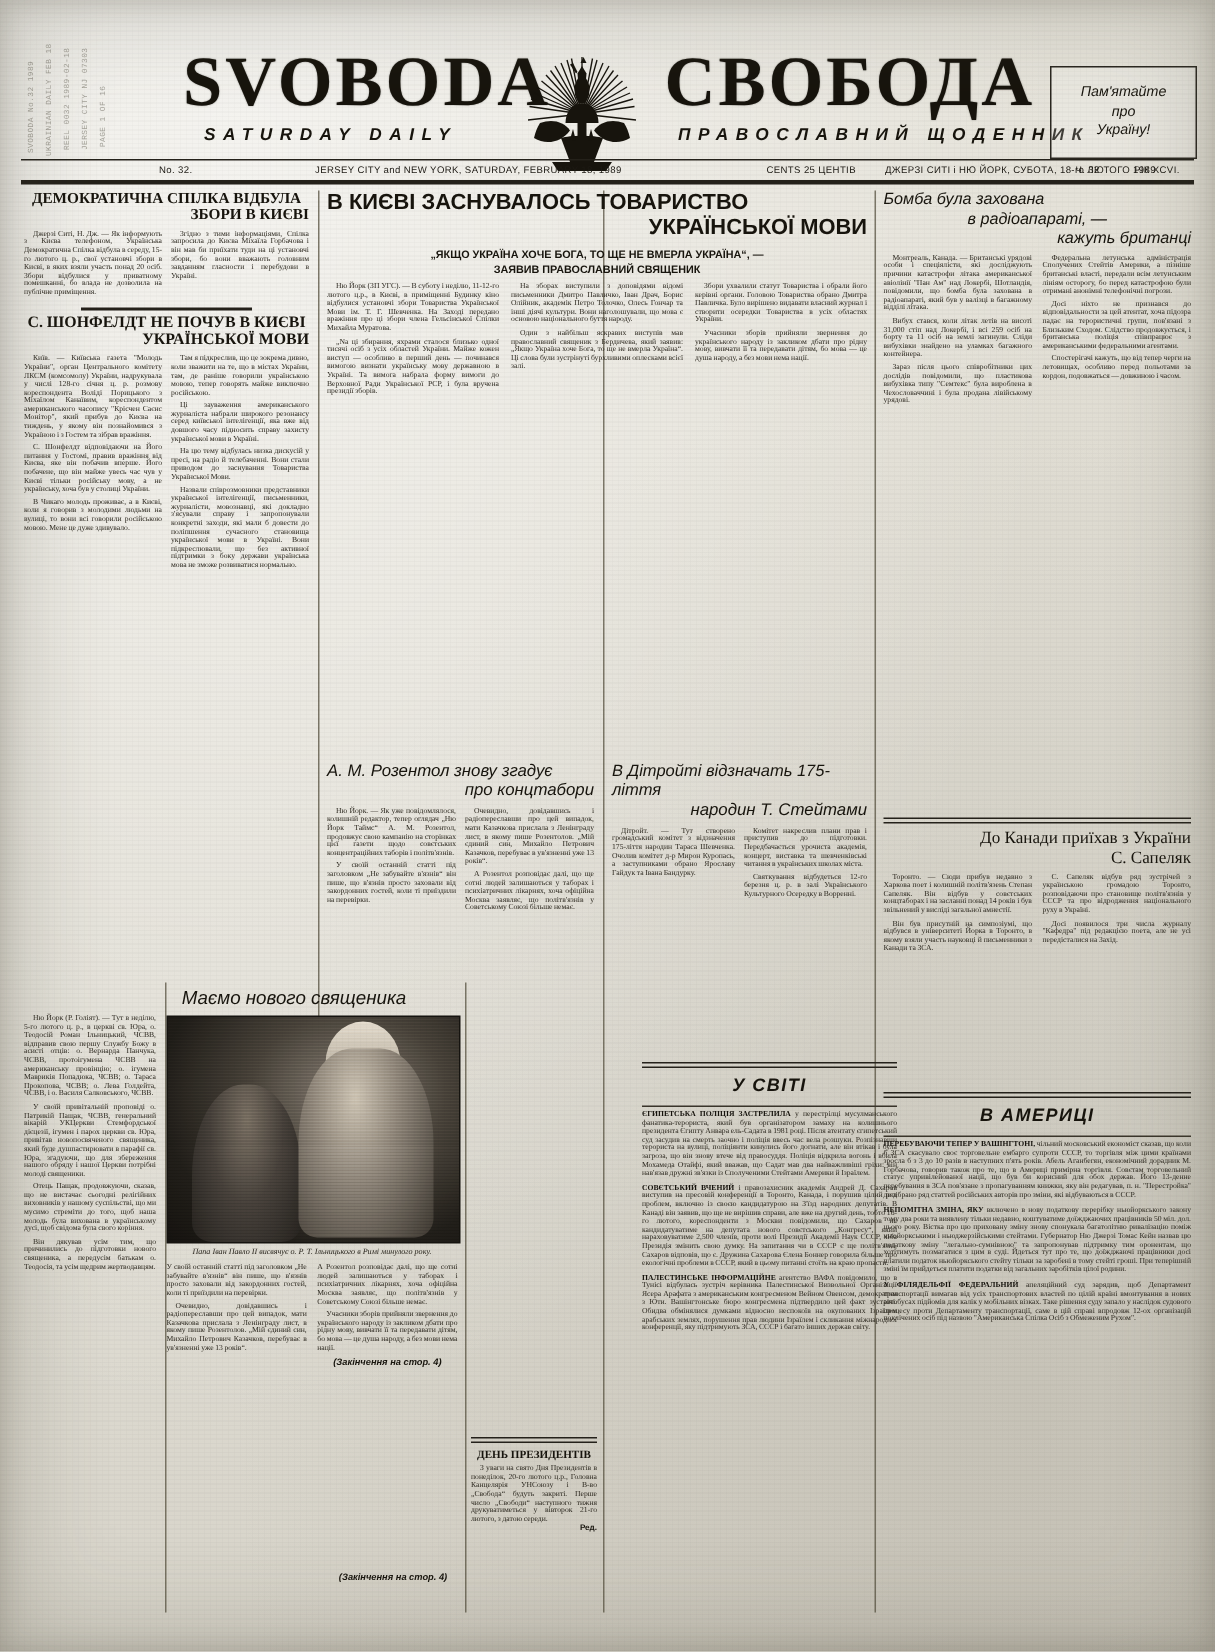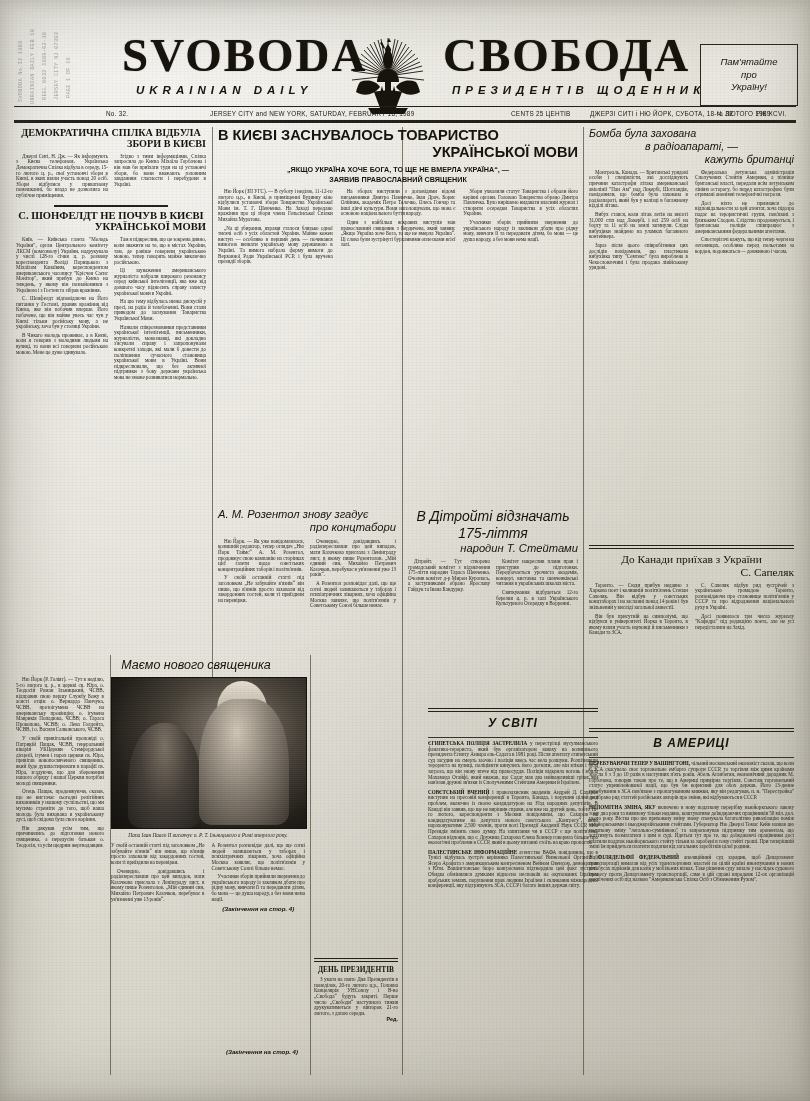--- a/index.html
+++ b/index.html
@@ -175,21 +175,21 @@
 <div class="page">
 
   <div class="filmtext" style="left:18px;top:14px;height:88px;">SVOBODA  No.32  1989</div>
   <div class="filmtext" style="left:30px;top:12px;height:92px;">UKRAINIAN DAILY  FEB 18</div>
   <div class="filmtext" style="left:42px;top:20px;height:80px;">REEL 0032 1989-02-18</div>
   <div class="filmtext" style="left:54px;top:16px;height:84px;">JERSEY CITY NJ 07303</div>
   <div class="filmtext" style="left:66px;top:22px;height:76px;">PAGE 1 OF 16</div>
 
   <div class="masthead">
     <div class="mh-word mh-left">SVOBODA</div>
-    <div class="mh-sub mh-sub-left">UKRAINIAN DAILY</div>
+    <div class="mh-sub mh-sub-left">SATURDAY DAILY</div>
 
     <div class="emblem">
       <svg viewBox="0 0 100 80" width="100" height="80">
         <g stroke="#17140d" stroke-width="0.9">
           <g>
             <line x1="50" y1="40" x2="50" y2="2"></line>
               <line x1="50" y1="40" x2="57" y2="3"></line>
             <line x1="50" y1="40" x2="64" y2="6"></line>
               <line x1="50" y1="40" x2="71" y2="11"></line>
             <line x1="50" y1="40" x2="77" y2="18"></line>
@@ -226,21 +226,21 @@
           <path d="M78 46 c-8 -3 -16 -1 -20 5 6 8 16 10 24 5 -1 -4 -2 -7 -4 -10z"></path>
           <path d="M36 56 c6 -2 22 -2 28 0 l-6 16 h-16z"></path>
           <path d="M30 72 h40 l-4 6 h-32z"></path>
           <path d="M44 50 l2 8 -4 -1z"></path>
           <path d="M56 50 l-2 8 4 -1z"></path>
         </g>
       </svg>
     </div>
 
     <div class="mh-word mh-right">СВОБОДА</div>
-    <div class="mh-sub mh-sub-right">ПРЕЗИДЕНТІВ ЩОДЕННИК</div>
+    <div class="mh-sub mh-sub-right">ПРАВОСЛАВНИЙ ЩОДЕННИК</div>
 
     <div class="memo-box">
       <div>Пам'ятайте</div>
       <div>про</div>
       <div>Україну!</div>
     </div>
   </div>
 
   <div class="rule-thin" style="top:106px;"></div>
   <div class="dateline">
@@ -366,21 +366,21 @@
         <p class="body indent" style="margin:0 0 3px 0;">У своїй останній статті під заголовком „Не забувайте в'язнів“ він пише, що в'язнів просто заховали від закордонних гостей, коли ті приїздили на перевірки.</p>
       </div>
       <div style="flex:1">
         <p class="body indent" style="margin:0 0 3px 0;">Очевидно, довідавшись і радіопереславши про цей випадок, мати Казачкова прислала з Ленінграду лист, в якому пише Розентолов. „Мій єдиний син, Михайло Петрович Казачков, перебуває в ув'язненні уже 13 років“.</p>
         <p class="body indent" style="margin:0 0 3px 0;">А Розентол розповідає далі, що ще сотні людей залишаються у таборах і психіатричних лікарнях, хоча офіційна Москва заявляє, що політв'язнів у Советському Союзі більше немає.</p>
       </div>
     </div>
   </div>
 
   <div class="col" style="left:408px;top:508px;width:170px;">
-    <div class="hl-ital" style="font-size:14px;text-align:center;">В Дітройті відзначать 175-ліття</div>
+    <div class="hl-ital" style="font-size:11px;text-align:left;">В Дітройті відзначать 175-ліття</div>
     <div class="hl-ital" style="font-size:11.2px;text-align:right;">народин Т. Стейтами</div>
     <div style="height:4px"></div>
     <div style="display:flex;gap:6px;">
       <div style="flex:1">
         <p class="body indent" style="margin:0 0 3px 0;">Дітройт. — Тут створено громадський комітет з відзначення 175-ліття народин Тараса Шевченка. Очолив комітет д-р Мирон Куропась, а заступниками обрано Ярославу Гайдук та Івана Бандурку.</p>
       </div>
       <div style="flex:1">
         <p class="body indent" style="margin:0 0 3px 0;">Комітет накреслив плани прав і приступив до підготовки. Передбачається урочиста академія, концерт, виставка та шевченківські читання в українських школах міста.</p>
         <p class="body indent" style="margin:0 0 3px 0;">Святкування відбудеться 12-го березня ц. р. в залі Українського Культурного Осередку в Ворренні.</p>
       </div>
@@ -419,21 +419,21 @@
         <p class="body indent" style="margin:0 0 3px 0;">Федеральна летунська адміністрація Сполучених Стейтів Америки, а пізніше британські власті, передали всім летунським лініям осторогу, бо перед катастрофою були отримані анонімні телефонічні погрози.</p>
         <p class="body indent" style="margin:0 0 3px 0;">Досі ніхто не признався до відповідальности за цей атентат, хоча підозра падає на терористичні групи, пов'язані з Близьким Сходом. Слідство продовжується, і британська поліція співпрацює з американськими федеральними агентами.</p>
         <p class="body indent" style="margin:0 0 3px 0;">Спостерігачі кажуть, що від тепер черги на летовищах, особливо перед польотами за кордон, подовжаться — довжиною і часом.</p>
       </div>
     </div>
   </div>
 
   <div class="col" style="left:589px;top:545px;width:205px;">
     <div class="dbl-rule"></div>
     <div style="height:4px"></div>
-    <div class="hl" style="font-size:11.4px;font-weight:normal;text-align:center;">До Канади приїхав з України</div>
+    <div class="hl" style="font-size:11.4px;font-weight:normal;text-align:right;">До Канади приїхав з України</div>
     <div class="hl" style="font-size:11.4px;font-weight:normal;text-align:right;">С. Сапеляк</div>
     <div style="height:4px"></div>
     <div style="display:flex;gap:7px;">
       <div style="flex:1">
         <p class="body indent" style="margin:0 0 3px 0;">Торонто. — Сюди прибув недавно з Харкова поет і колишній політв'язень Степан Сапеляк. Він відбув у совєтських концтаборах і на засланні понад 14 років і був звільнений у висліді загальної амнестії.</p>
         <p class="body indent" style="margin:0 0 3px 0;">Він був присутній на симпозіумі, що відбувся в університеті Йорка в Торонто, в якому взяли участь науковці й письменники з Канади та ЗСА.</p>
       </div>
       <div style="flex:1">
         <p class="body indent" style="margin:0 0 3px 0;">С. Сапеляк відбув ряд зустрічей з українською громадою Торонто, розповідаючи про становище політв'язнів у СССР та про відродження національного руху в Україні.</p>
         <p class="body indent" style="margin:0 0 3px 0;">Досі появилося три числа журналу "Кафедра" під редакцією поета, але не усі передісталися на Захід.</p>

